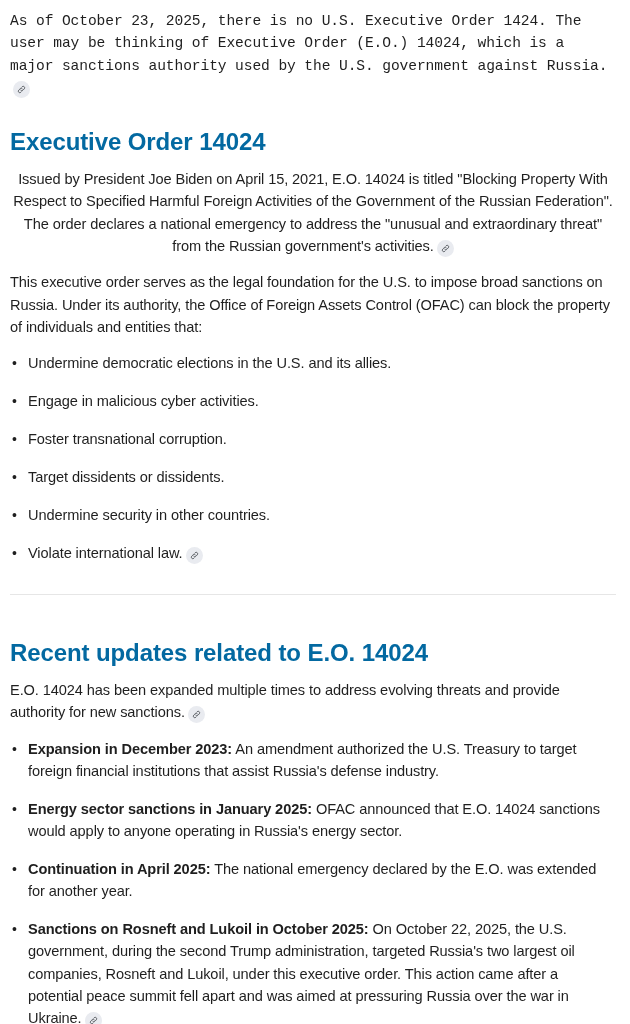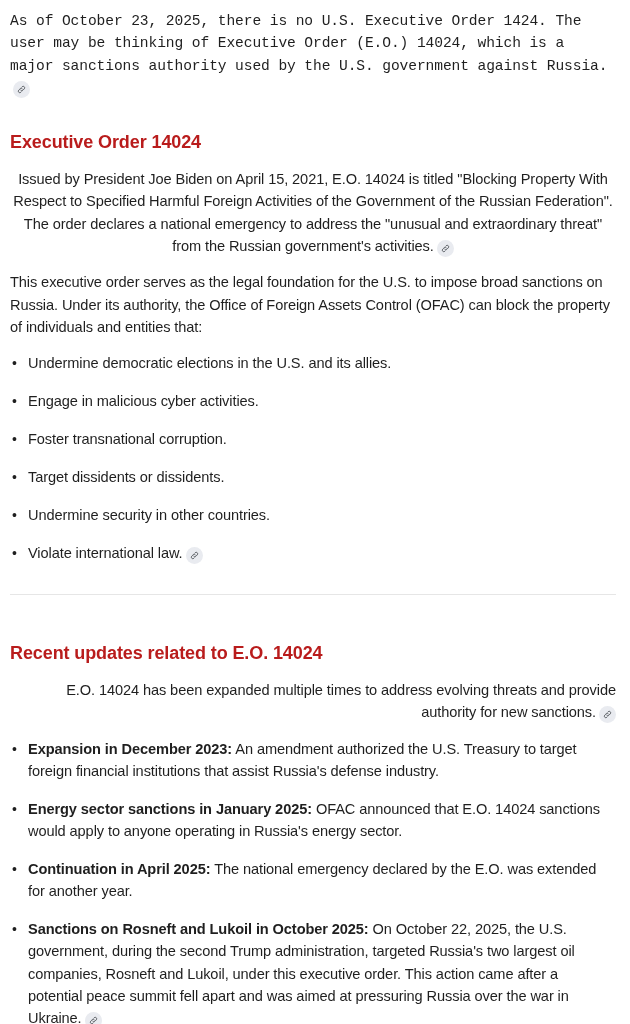--- a/index.html
+++ b/index.html
@@ -24,23 +24,23 @@
     font-size: 14.6px;
     line-height: 22.3px;
     letter-spacing: -0.1px;
   }
   .intro {
     padding-top: 10px;
     font-family: Liberation Mono, monospace;
   }
   h2 {
     margin: 0;
-    font-size: 18px;
+    font-size: 24px;
     font-weight: 700;
-    color: #b91c1c;
+    color: #0369a1;
     letter-spacing: -0.1px;
   }
   .h-eo {
     margin-top: 31px;
     line-height: 24px;
   }
   .p-issued {
     margin-top: 14px;
     text-align: center;
   }
@@ -75,21 +75,20 @@
     height: 1px;
     background: #e6e6e6;
     margin-top: 30px;
   }
   .h-recent {
     margin-top: 46px;
     line-height: 24px;
   }
   .p-eo {
     margin-top: 14px;
-    text-align: right;
   }
   .list-b {
     margin-top: 14px;
   }
   .list-b li + li {
     margin-top: 15.6px;
   }
   .lbl {
     font-weight: 700;
     text-align: right;

